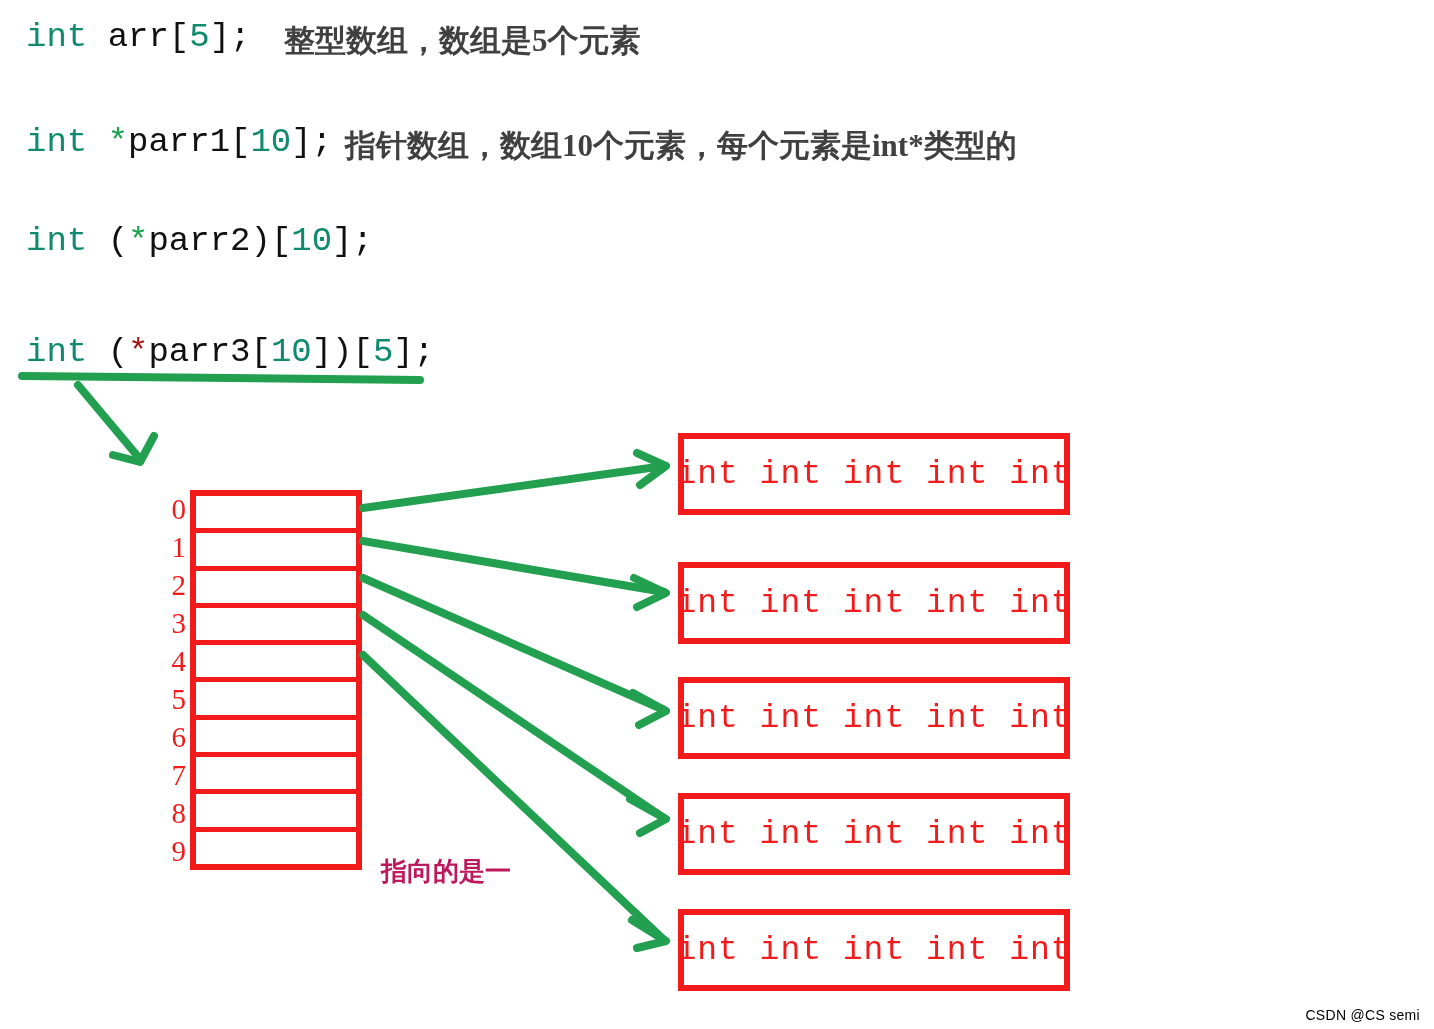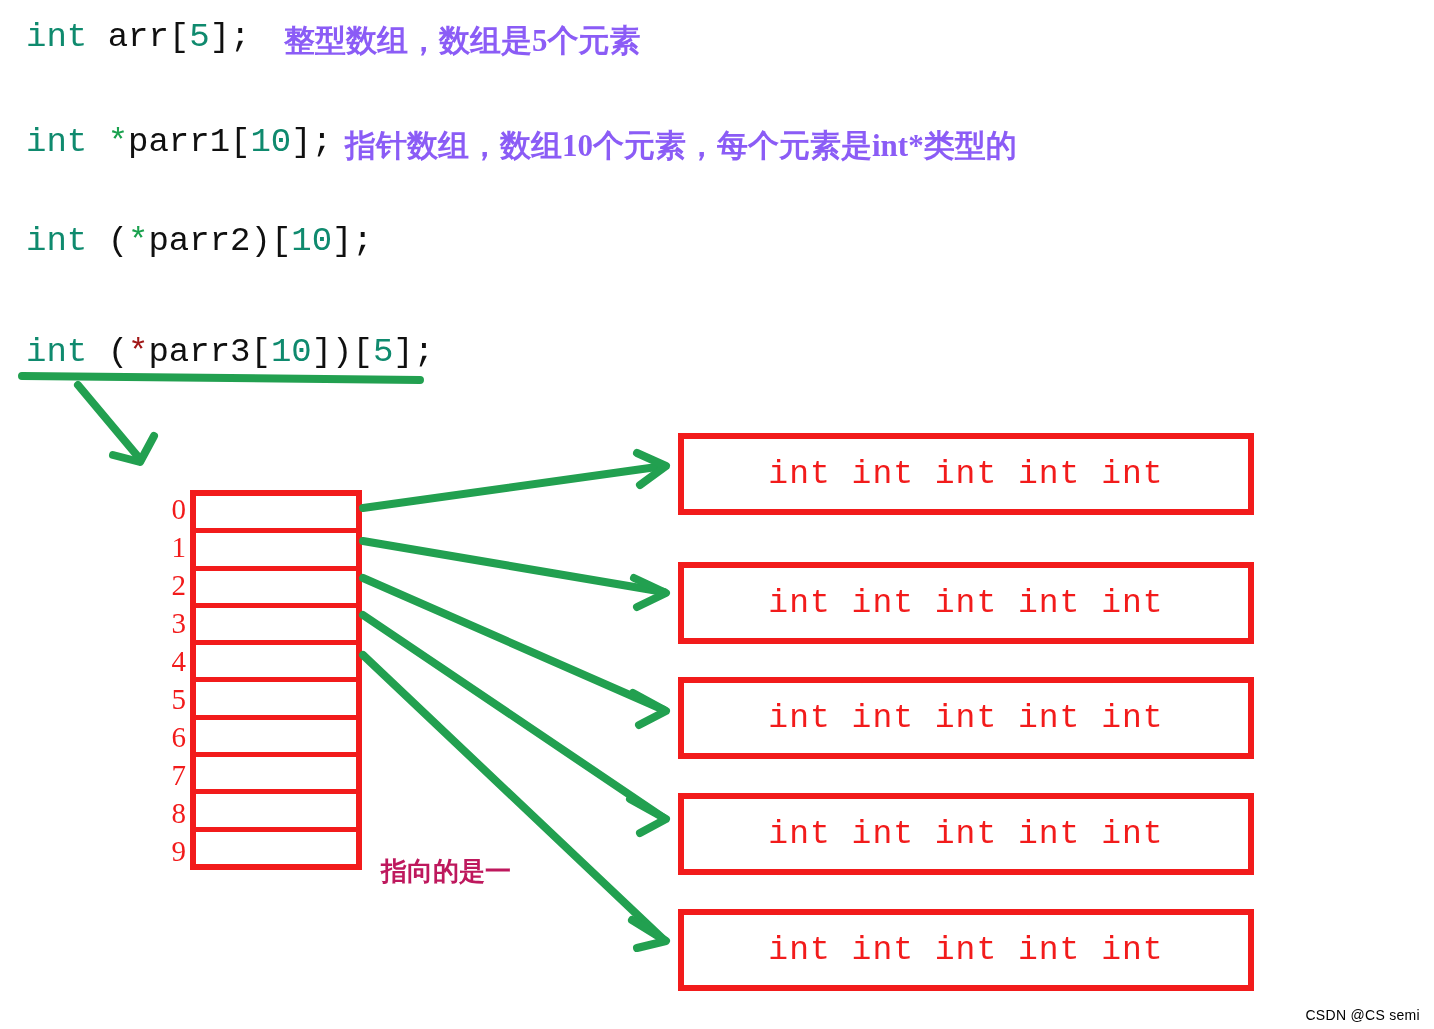--- a/index.html
+++ b/index.html
@@ -26,21 +26,21 @@
     color: #000000;
   }
   .tok-kw   { color: #0f8a6e; }
   .tok-num  { color: #0f8a6e; }
   .tok-id   { color: #101010; }
   .tok-punc { color: #101010; }
   .tok-star-green { color: #1aa14e; }
   .tok-star-red   { color: #a11717; }
   .note {
     position: absolute;
-    color: #8b5cf6;
+    color: #404040;
     font-family: "Liberation Serif", "DejaVu Serif", serif;
     font-weight: 700;
     font-size: 31px;
     line-height: 45px;
     white-space: pre;
   }
   .note-green {
     position: absolute;
     color: #be185d;
     font-family: Liberation Mono, monospace;
@@ -85,21 +85,21 @@
   .ptr-cell {
     flex: 1 1 0;
     border-bottom: 5px solid #f21b1b;
     box-sizing: border-box;
   }
   .ptr-cell:last-child { border-bottom: none; }
   
   .int-box {
     position: absolute;
     left: 678px;
-    width: 576px;
+    width: 392px;
     height: 82px;
     border: 6px solid #f21b1b;
     box-sizing: border-box;
     background: #ffffff;
     display: flex;
     align-items: center;
     justify-content: center;
     color: #f21b1b;
     font-family: "Liberation Mono", "DejaVu Sans Mono", monospace;
     font-size: 33px;

